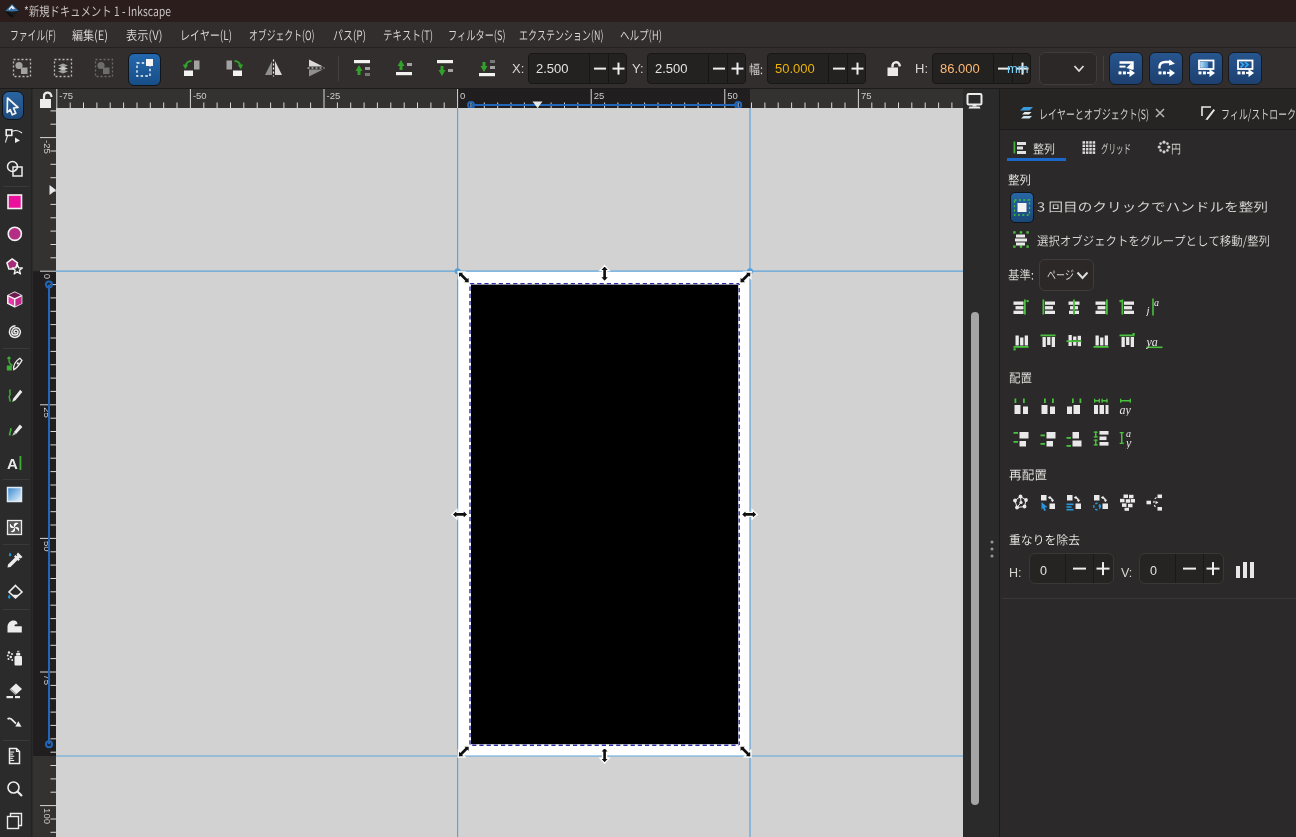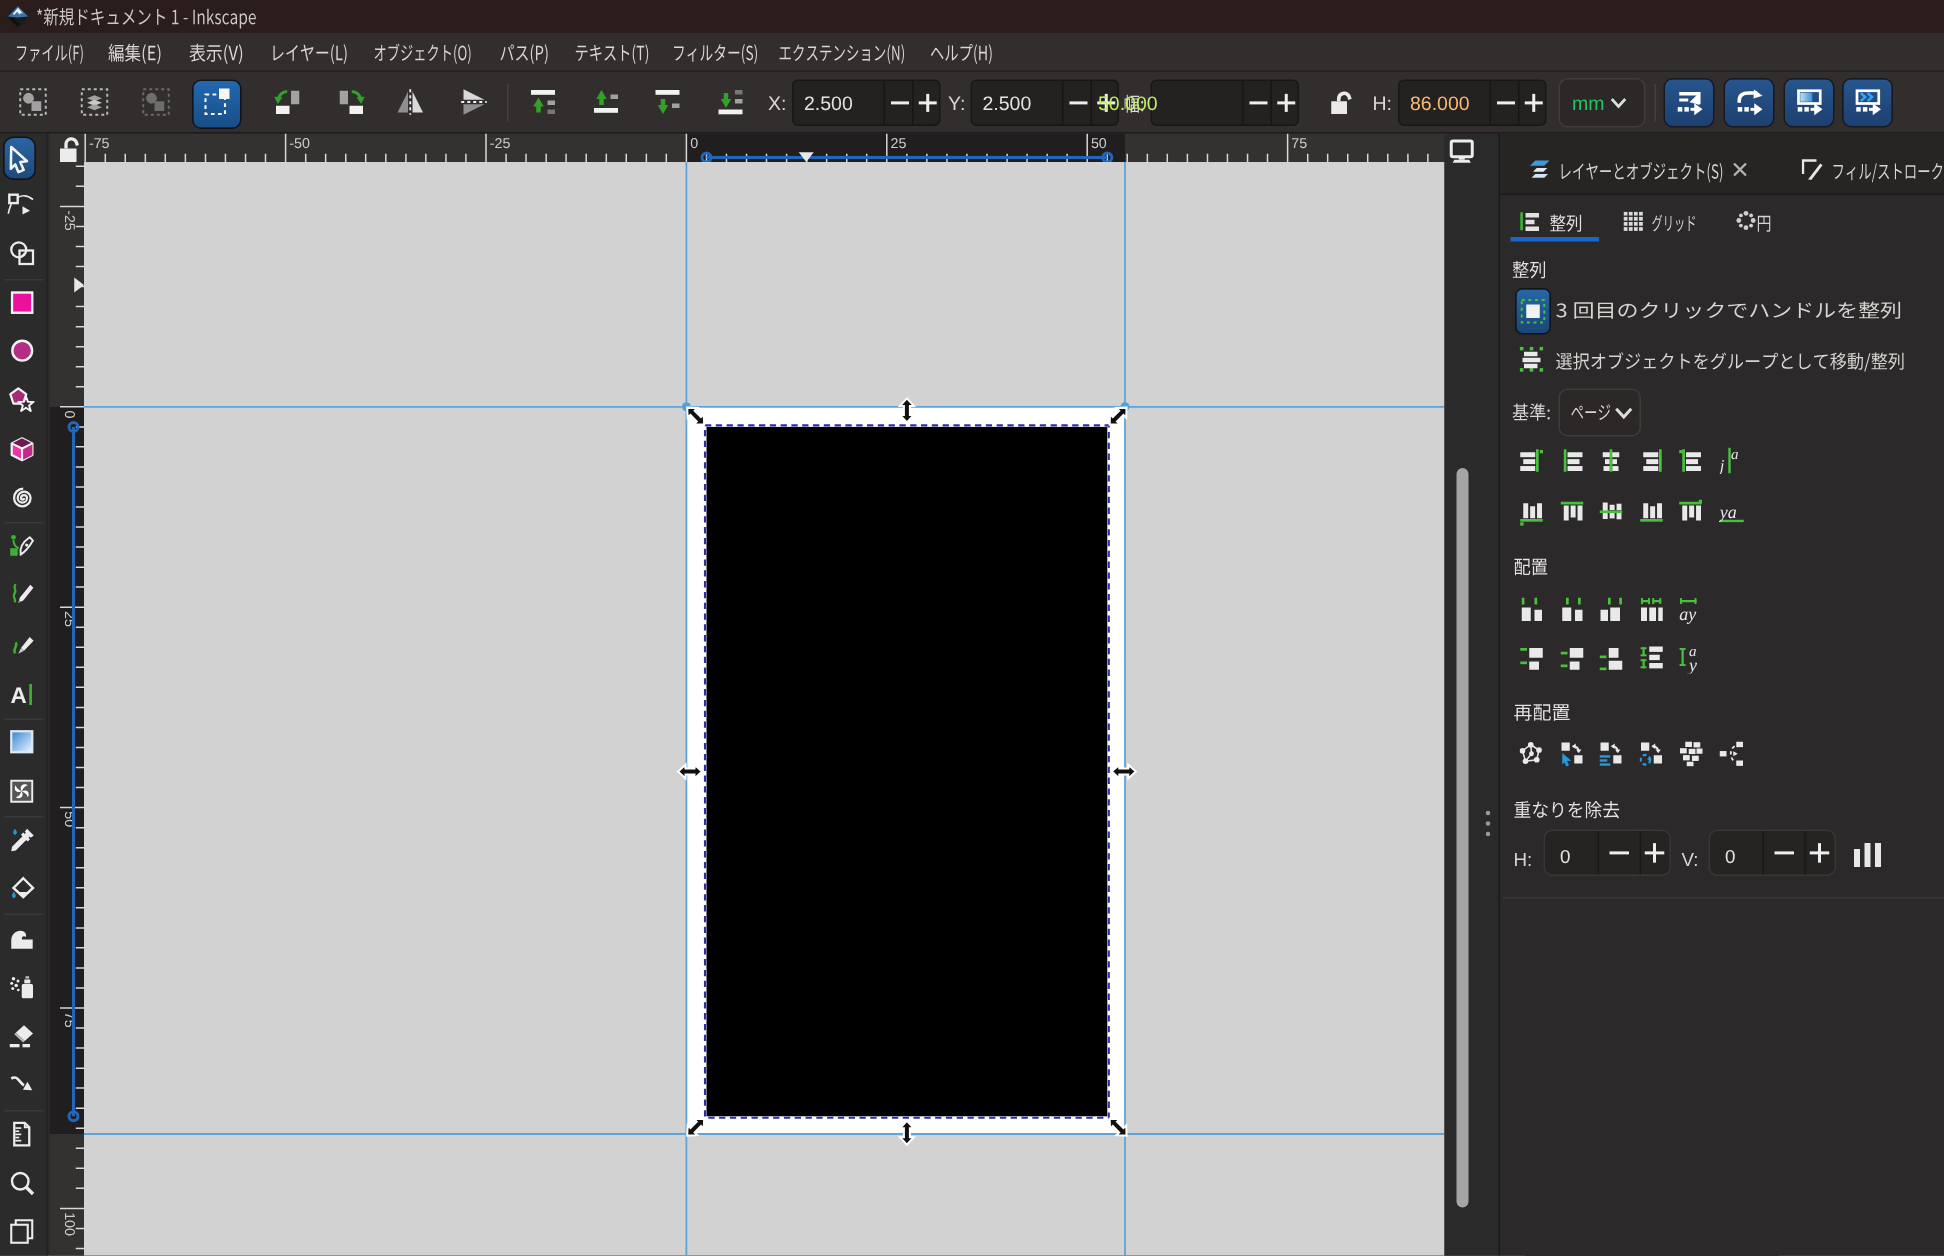--- a/index.html
+++ b/index.html
@@ -140,21 +140,21 @@
   </svg>
 <svg style="position:absolute;left:729px;top:53px;" width="17" height="31">
     <rect x="2.5" y="14.6" width="12" height="2" fill="#eeeeee"></rect>
     <rect x="7.5" y="9.6" width="2" height="12" fill="#eeeeee"></rect>
   </svg>
 <svg style="position:absolute;left:749px;top:59.4px;" width="15" height="20">
     <path fill="#dad7d5" transform="translate(0,15.1) scale(0.010955,-0.013000)" d="M197 839H262V-80H197ZM66 650H370V583H124V126H66ZM340 650H397V209Q397 189 393 174Q389 158 376 149Q363 140 345 138Q327 136 301 136Q300 149 294 168Q288 187 280 201Q299 200 312 200Q325 200 331 200Q340 201 340 211ZM431 788H952V725H431ZM548 595V479H831V595ZM482 654H898V420H482ZM471 179H913V118H471ZM470 15H914V-46H470ZM437 343H939V-77H869V282H505V-80H437ZM648 311H713V-27H648Z M1139 390Q1112 390 1092 410Q1073 429 1073 460Q1073 491 1092 511Q1112 530 1139 530Q1166 530 1186 511Q1205 491 1205 460Q1205 429 1186 410Q1166 390 1139 390ZM1139 -13Q1112 -13 1092 6Q1073 26 1073 56Q1073 88 1092 107Q1112 126 1139 126Q1166 126 1186 107Q1205 88 1205 56Q1205 26 1186 6Q1166 -13 1139 -13Z"></path>
   </svg>
 <div class="lat" style="left:750px;top:61.5px;color:#dad7d5"></div>
 <div class="abs" style="left:767px;top:53px;width:99px;height:31px;background:#242121;border:1px solid #181616;border-radius:4px"></div>
-<div class="lat" style="left:732px;top:62px;color:#bef264">50.000</div>
+<div class="lat" style="left:775px;top:62px;color:#eab308">50.000</div>
 <div class="abs" style="left:828px;top:54px;width:1px;height:29px;background:#181615"></div>
 <div class="abs" style="left:847px;top:54px;width:1px;height:29px;background:#181615"></div>
 <svg style="position:absolute;left:830px;top:53px;" width="18" height="31">
     <rect x="3" y="14.6" width="12" height="2" fill="#eeeeee"></rect>
   </svg>
 <svg style="position:absolute;left:849px;top:53px;" width="17" height="31">
     <rect x="2.5" y="14.6" width="12" height="2" fill="#eeeeee"></rect>
     <rect x="7.5" y="9.6" width="2" height="12" fill="#eeeeee"></rect>
   </svg>
 <div class="lat" style="left:915px;top:61.5px;color:#dad7d5">H:</div>
@@ -167,21 +167,21 @@
   </svg>
 <svg style="position:absolute;left:1014px;top:53px;" width="17" height="31">
     <rect x="2.5" y="14.6" width="12" height="2" fill="#eeeeee"></rect>
     <rect x="7.5" y="9.6" width="2" height="12" fill="#eeeeee"></rect>
   </svg>
 <svg style="position:absolute;left:884px;top:56px;" width="26" height="24">
     <rect x="3.5" y="11.5" width="10.5" height="8.5" fill="#eceae8"></rect>
     <path d="M8.5 11.5 V9.8 A3.6 3.6 0 0 1 15.2 8 L16 10.3" fill="none" stroke="#eceae8" stroke-width="2.4"></path>
   </svg>
 <div class="abs" style="left:1039px;top:52px;width:58px;height:33px;background:#2b2827;border:1px solid #403c3b;border-radius:6px"></div>
-<div class="lat" style="left:1048px;top:62px;color:#22c55e">mm</div>
+<div class="lat" style="left:1007px;top:62px;color:#7dd3fc">mm</div>
 <svg style="position:absolute;left:1073px;top:64px;" width="12" height="10">
     <path d="M1.5 2 L6 7 L10.5 2" fill="none" stroke="#dcdcdc" stroke-width="1.8"></path>
   </svg>
 <div class="abs" style="left:1103px;top:56px;width:1px;height:25px;background:#454140"></div>
 <div class="abs" style="left:1109px;top:52px;width:34px;height:33px;border-radius:6px;background:linear-gradient(#27558e,#1d4070);border:1.5px solid #161a20"></div>
 <svg style="position:absolute;left:1109px;top:52px;" width="34" height="33">
     <path d="M10.5 10.5 H23.5 V17.5" stroke="#fff" stroke-width="2.4" fill="none"></path>
     <path d="M10.5 14.6 H16.5" stroke="#fff" stroke-width="2" fill="none"></path>
     <path d="M24 17.8 L17.3 16.1 L22.3 11.3 Z" fill="#fff"></path>
     <rect x="9.5" y="19.4" width="3" height="3" fill="#fff"></rect>

